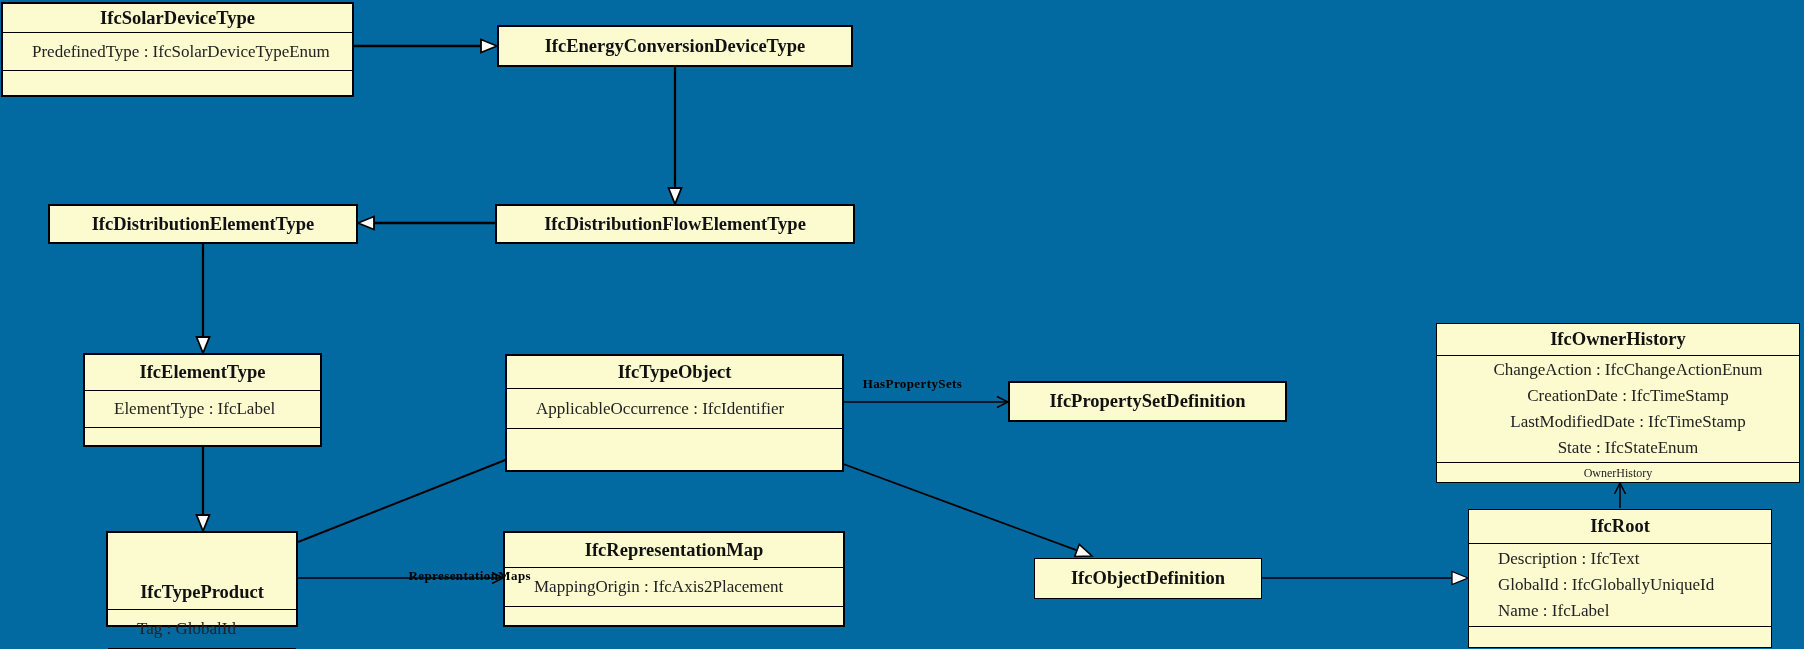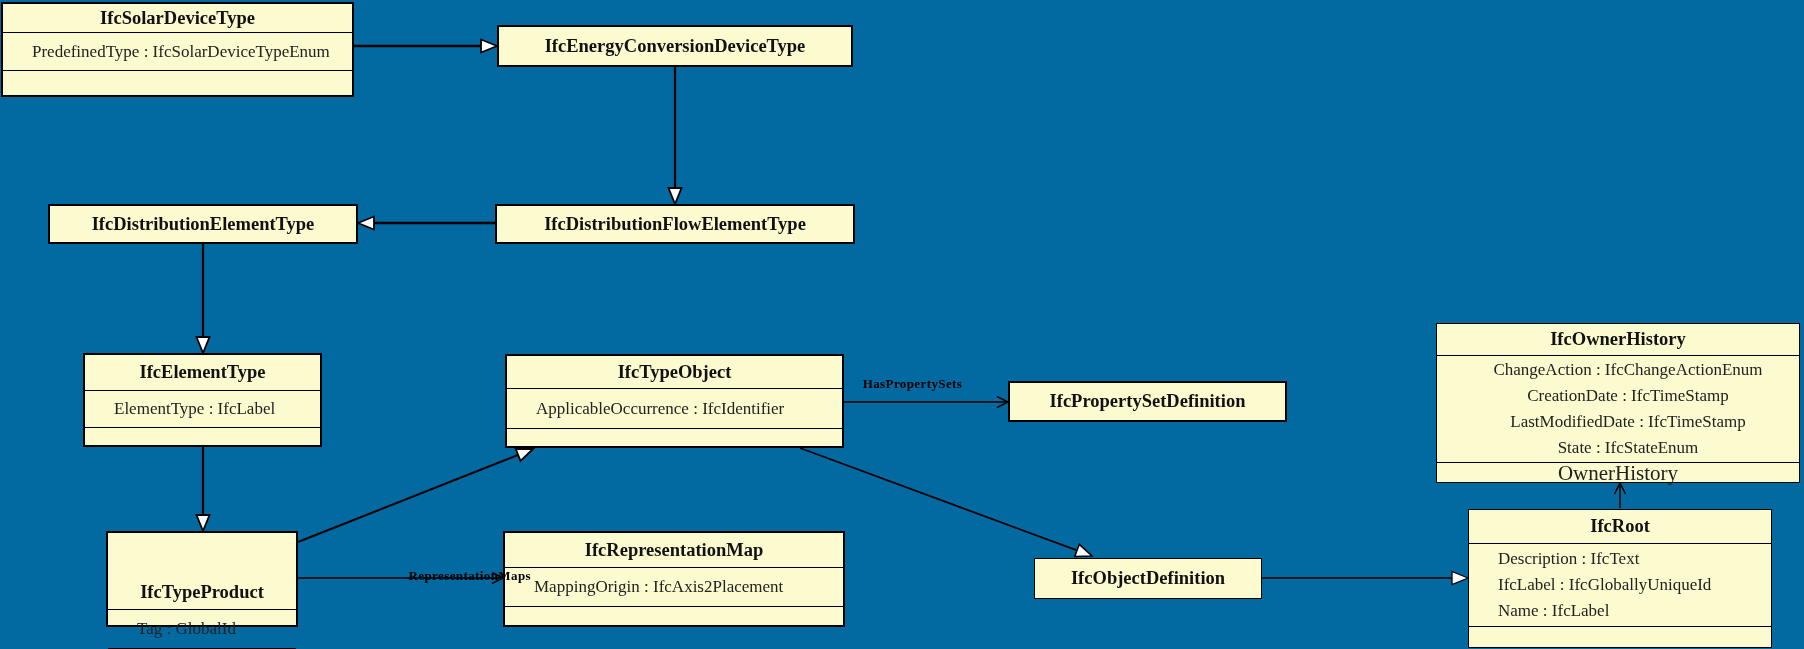--- a/index.html
+++ b/index.html
@@ -33,21 +33,21 @@
     border-bottom:1.4px solid #000;
     box-sizing:border-box;
     padding:1px 9px;
     font-size:17px;color:#222;
     display:flex;flex-direction:column;justify-content:center;
   }
   .uml-attr{line-height:26px;white-space:nowrap;margin-left:20px;}
   .uml-footer{
     flex:1 1 auto;
     display:flex;align-items:center;justify-content:center;
-    font-size:21px;color:#222;line-height:18px;
+    font-size:12px;color:#222;line-height:18px;
     white-space:nowrap;
   }
   .edge-label{
     position:absolute;
     font-weight:700;font-size:13px;color:#000;
     letter-spacing:0.4px;
     text-align:center;white-space:nowrap;
   }
 </style>
 </head>
@@ -134,21 +134,21 @@
   </div>
 
   <div class="uml-box" style="left:83px;top:353px;width:239px;height:94px;border-width:2.5px;">
     <div class="uml-title" style="height:36px;">IfcElementType</div>
     <div class="uml-attrs" style="height:37px;">
       <div class="uml-attr">ElementType : IfcLabel</div>
     </div>
     <div class="uml-footer"></div>
   </div>
 
-  <div class="uml-box" style="left:505px;top:354px;width:339px;height:94px;border-width:2px;">
+  <div class="uml-box" style="left:505px;top:354px;width:339px;height:118px;border-width:2px;">
     <div class="uml-title" style="height:33px;">IfcTypeObject</div>
     <div class="uml-attrs" style="height:40px;">
       <div class="uml-attr">ApplicableOccurrence : IfcIdentifier</div>
     </div>
     <div class="uml-footer"></div>
   </div>
 
   <div class="uml-box single" style="left:1008px;top:381px;width:279px;height:41px;border-width:2px;">
     <div class="uml-title">IfcPropertySetDefinition</div>
   </div>
@@ -181,21 +181,21 @@
   </div>
 
   <div class="uml-box single" style="left:1034px;top:558px;width:228px;height:41px;border-width:1.5px;">
     <div class="uml-title">IfcObjectDefinition</div>
   </div>
 
   <div class="uml-box" style="left:1468px;top:509px;width:304px;height:139px;border-width:1.5px;justify-content:flex-end;">
     <div class="uml-title" style="height:34px;">IfcRoot</div>
     <div class="uml-attrs" style="height:83px;">
       <div class="uml-attr">Description : IfcText</div>
-      <div class="uml-attr">IfcLabel : IfcGloballyUniqueId</div>
+      <div class="uml-attr">GlobalId : IfcGloballyUniqueId</div>
       <div class="uml-attr">Name : IfcLabel</div>
     </div>
     <div class="uml-footer"></div>
   </div>
 
   <div class="edge-label" style="left:820px;top:376px;width:185px;">HasPropertySets</div>
   <div class="edge-label" style="left:303px;top:568px;width:228px;text-align:right;">RepresentationMaps</div>
 
 </div>
 

